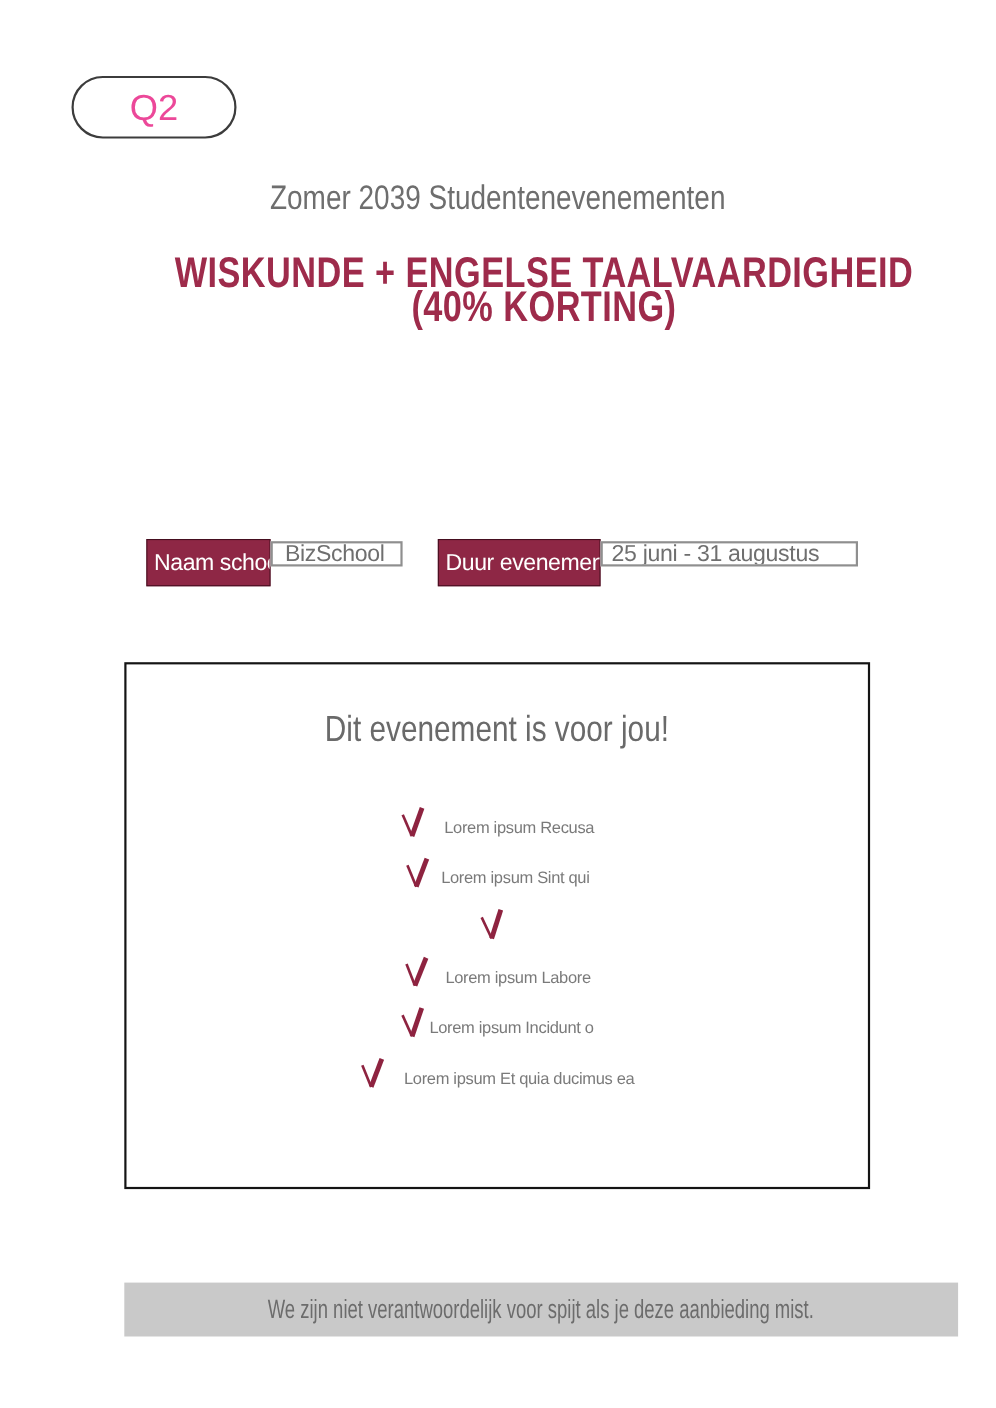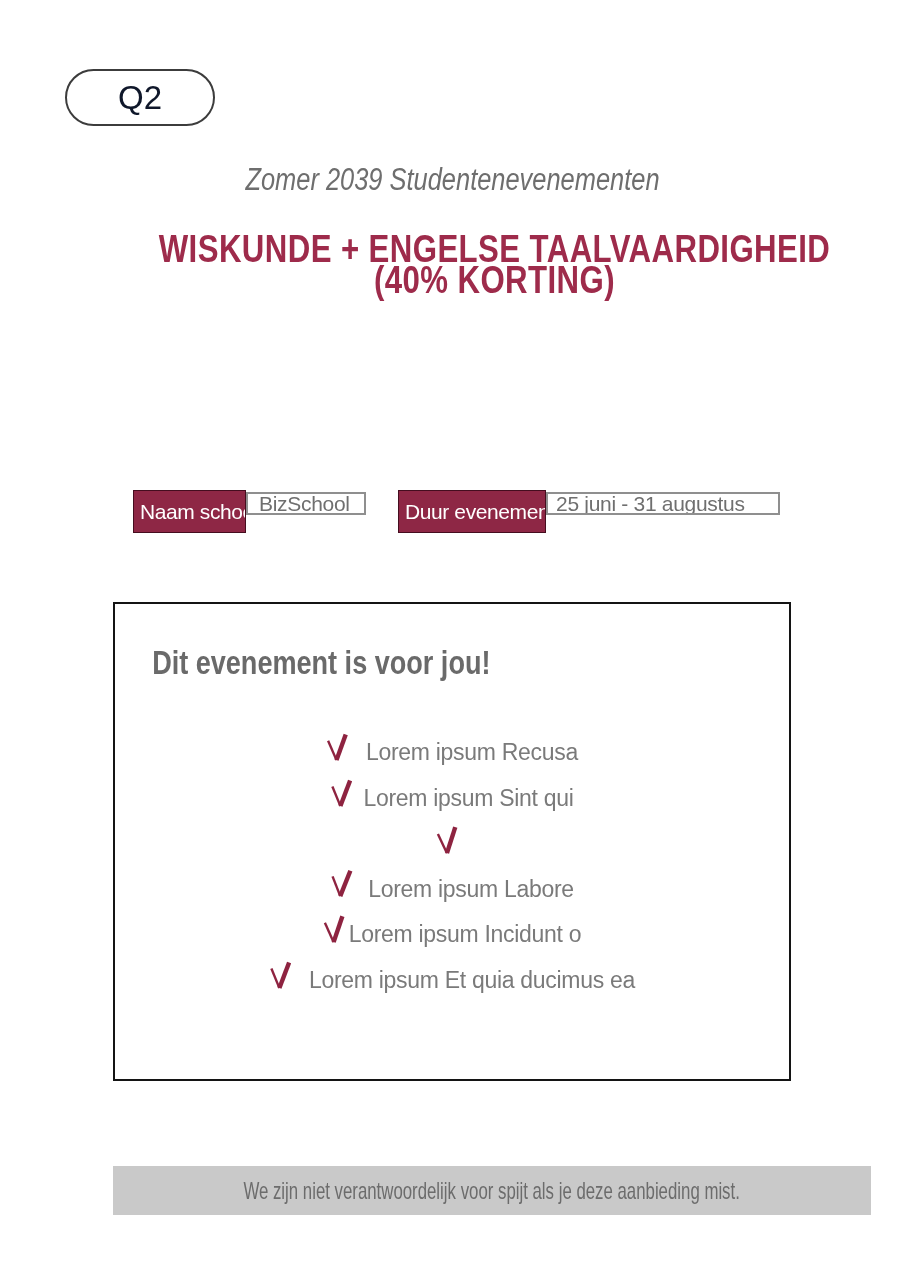--- a/index.html
+++ b/index.html
@@ -12,27 +12,27 @@
   .page{
     position:relative;width:905px;height:1280px;background:#ffffff;
     font-family:"Liberation Sans",sans-serif;overflow:hidden;
   }
 
   
   .q2-pill{
     position:absolute;left:65px;top:69px;width:150px;height:57px;
     box-sizing:border-box;border:2px solid #3c3c3c;border-radius:29px;
     display:flex;align-items:center;justify-content:center;
-    font-size:33px;color:#0f172a;background:#ffffff;
+    font-size:33px;color:#ec4899;background:#ffffff;
   }
 
   
   .doc-title{
     position:absolute;left:0;top:162px;width:100%;text-align:center;
-    font-size:31px;color:#6e6e6e;white-space:nowrap;font-style:italic;
+    font-size:31px;color:#6e6e6e;white-space:nowrap;
   }
   .doc-title .squeeze{display:inline-block;transform:scaleX(0.82);transform-origin:50% 50%;}
 
   
   .main-heading{
     position:absolute;left:0;top:233px;width:100%;text-align:center;
     color:var(--accent-heading);font-weight:bold;font-size:39px;line-height:31px;
     white-space:nowrap;
     margin-left:42px;
   }
@@ -57,29 +57,29 @@
   }
   .field-naam .field-value{width:120px;}
   .field-duur .field-value{width:234px;padding-left:8px;}
 
   
   .event-box{
     position:absolute;left:113px;top:602px;width:678px;height:479px;
     box-sizing:border-box;border:2px solid #141414;background:#ffffff;
   }
   .event-box-title{
-    position:absolute;left:0;top:40px;width:100%;text-align:left;
-    font-size:33px;font-weight:bold;color:#6a6a6a;white-space:nowrap;
+    position:absolute;left:0;top:40px;width:100%;text-align:center;
+    font-size:33px;font-weight:normal;color:#6a6a6a;white-space:nowrap;
   }
   .event-box-title .squeeze{display:inline-block;transform:scaleX(0.82);transform-origin:50% 50%;}
 
   .check-list{position:absolute;left:0;top:126px;width:100%;}
   .check-row{
     height:45.5px;display:flex;align-items:center;justify-content:center;
-    font-size:23px;color:#7a7a7a;letter-spacing:-0.3px;white-space:nowrap;
+    font-size:15px;color:#7a7a7a;letter-spacing:-0.3px;white-space:nowrap;
   }
   .check{width:24px;height:30px;flex:0 0 auto;display:inline-block;}
   .check svg{display:block;width:24px;height:30px;}
   
   .check-row:nth-child(1) .check{margin-right:16px;transform:rotate(-4deg) translateY(-5px);}
   .check-row:nth-child(2) .check{margin-right:9px; transform:rotate(-3deg) translateY(-4px);}
   .check-row:nth-child(3) .check{margin-right:8px; transform:rotate(-6deg) translateY(-3px);}
   .check-row:nth-child(4) .check{margin-right:14px;transform:rotate(-2deg) translateY(-5px);}
   .check-row:nth-child(5) .check{margin-right:2px; transform:rotate(-5deg) translateY(-5px);}
   .check-row:nth-child(6) .check{margin-right:16px;transform:rotate(-3deg) translateY(-4px);}

